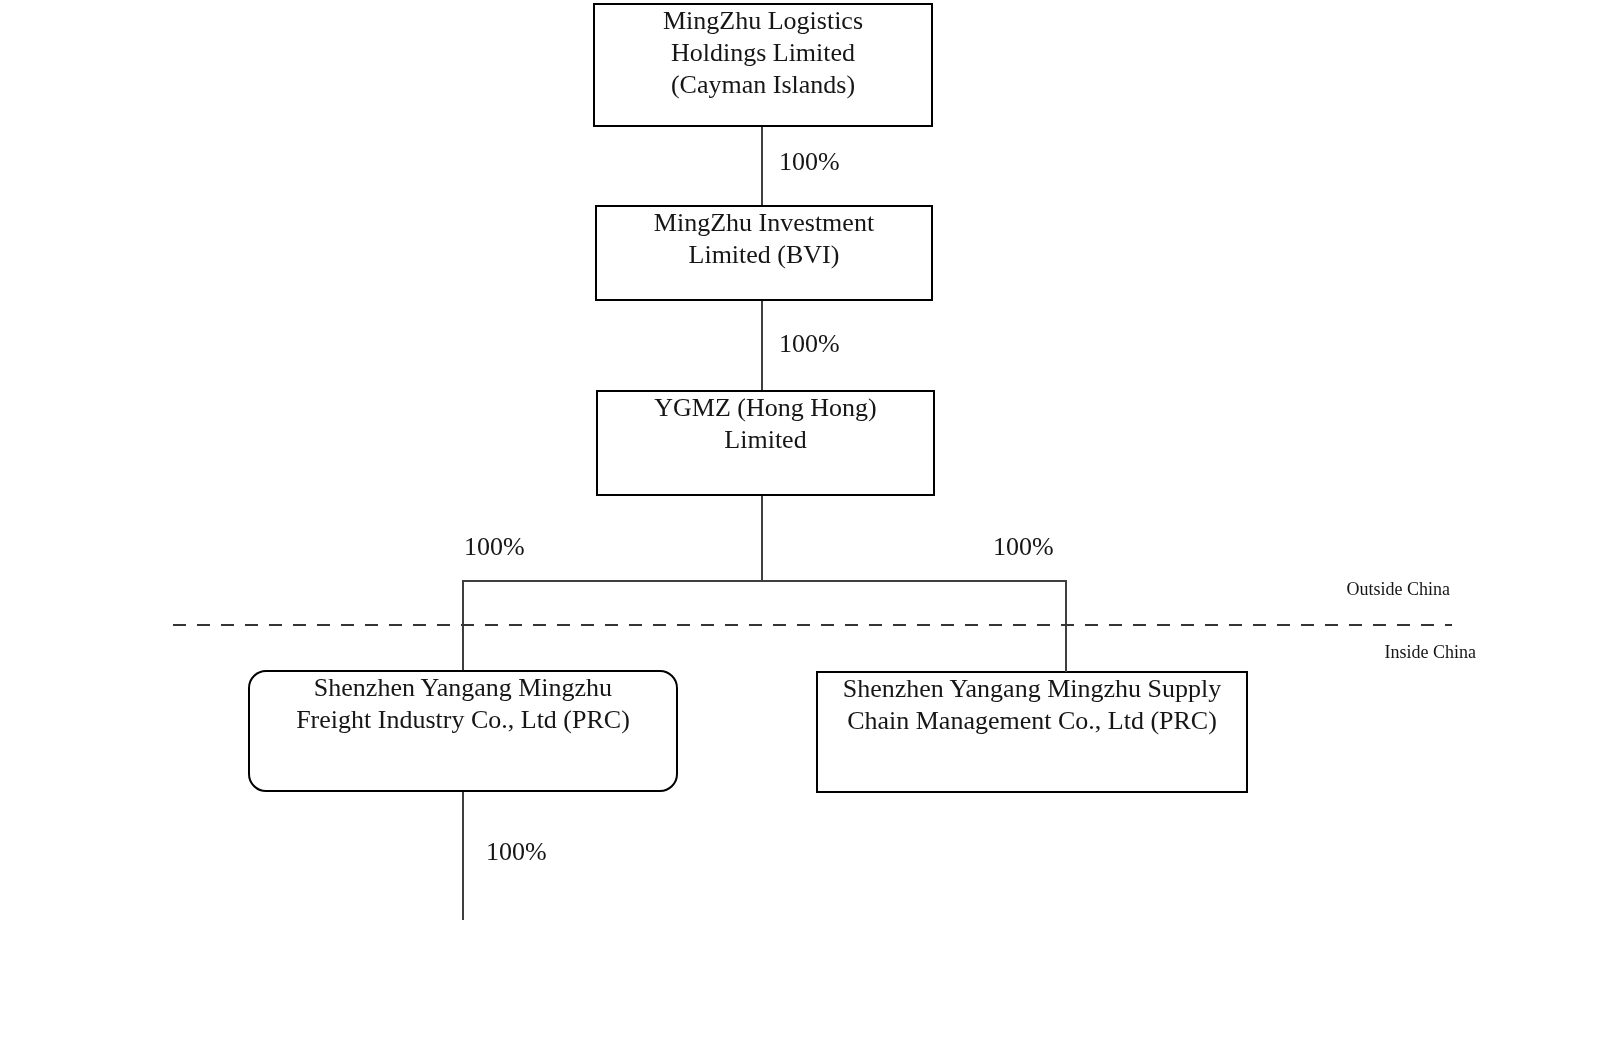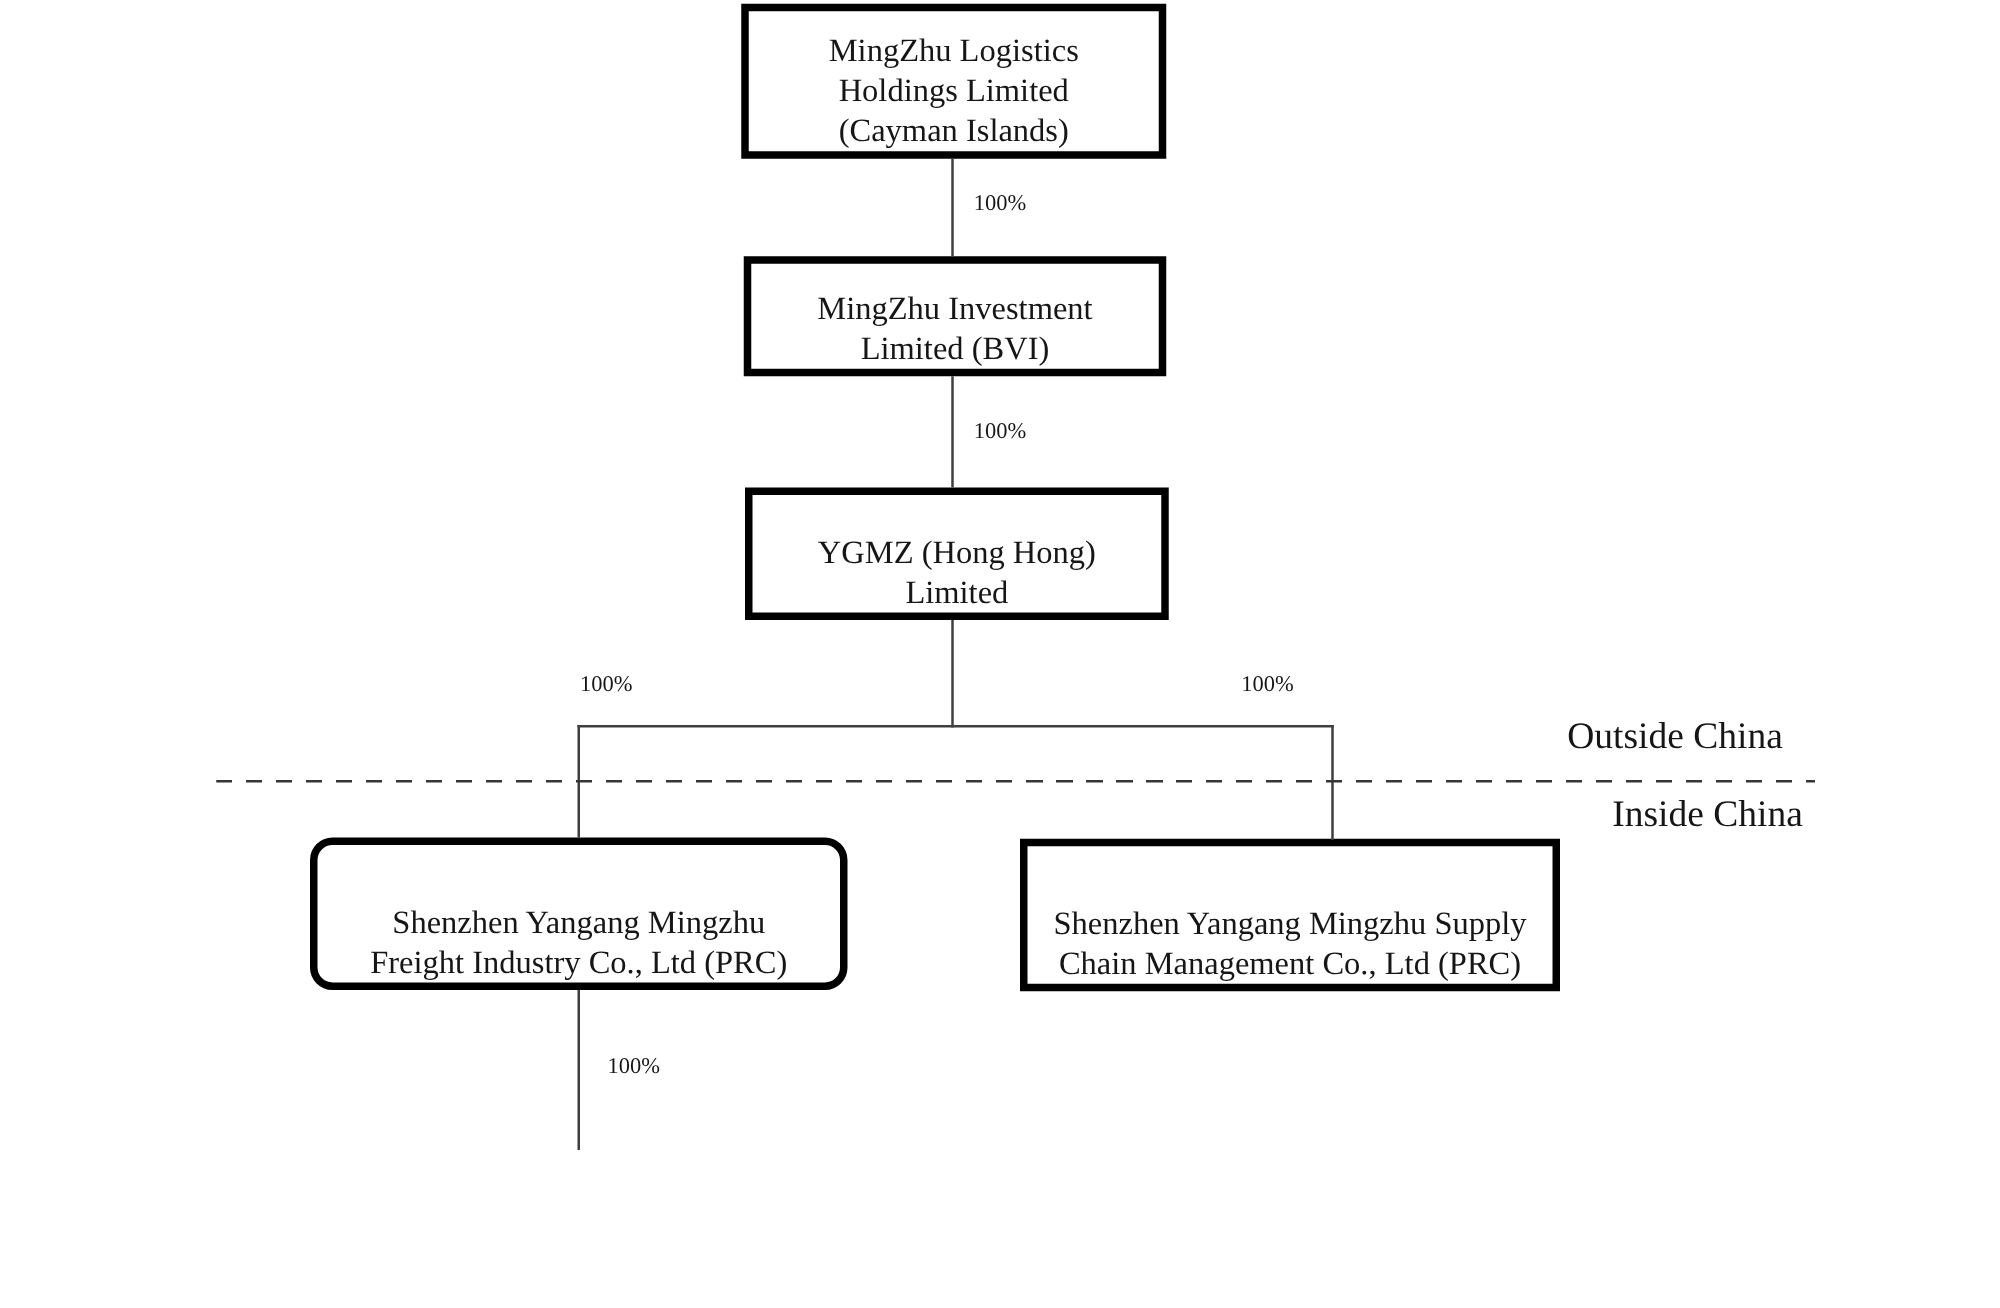--- a/index.html
+++ b/index.html
@@ -12,24 +12,24 @@
     width: 1600px;
     height: 1046px;
     background: #ffffff;
     font-family: "Liberation Serif", "DejaVu Serif", serif;
     color: #161616;
     overflow: hidden;
   }
   .node {
     position: absolute;
     box-sizing: border-box;
-    border: 6px solid #000000;
+    border: 2px solid #000000;
     background: #ffffff;
     display: flex;
-    align-items: flex-end;
+    align-items: flex-start;
     justify-content: center;
     text-align: center;
     font-size: 26px;
     line-height: 32px;
   }
   .node-label {
     white-space: pre-line;
     display: block;
     padding: 0 6px;
   }
@@ -43,30 +43,30 @@
     height: 0;
     border-top: 2px solid #3f3f3f;
   }
   .dashline {
     position: absolute;
     height: 2px;
     background: repeating-linear-gradient(90deg, #353535 0px, #353535 13px, transparent 13px, transparent 24px);
   }
   .pct {
     position: absolute;
-    font-size: 18px;
+    font-size: 26px;
     line-height: 30px;
     white-space: nowrap;
   }
   .region {
     position: absolute;
-    font-size: 30px;
+    font-size: 18px;
     line-height: 30px;
     width: 220px;
-    text-align: center;
+    text-align: right;
     white-space: nowrap;
   }
 
   
   #box-cayman     { left: 593px; top: 3px;   width: 340px; height: 124px; }
   #box-bvi        { left: 595px; top: 205px; width: 338px; height: 96px;  }
   #box-hk         { left: 596px; top: 390px; width: 339px; height: 106px; }
   #box-freight    { left: 248px; top: 670px; width: 430px; height: 122px; border-radius: 18px; }
   #box-supply     { left: 816px; top: 671px; width: 432px; height: 122px; }
   #box-pengcheng  { left: 248px; top: 920px; width: 430px; height: 121px; }

